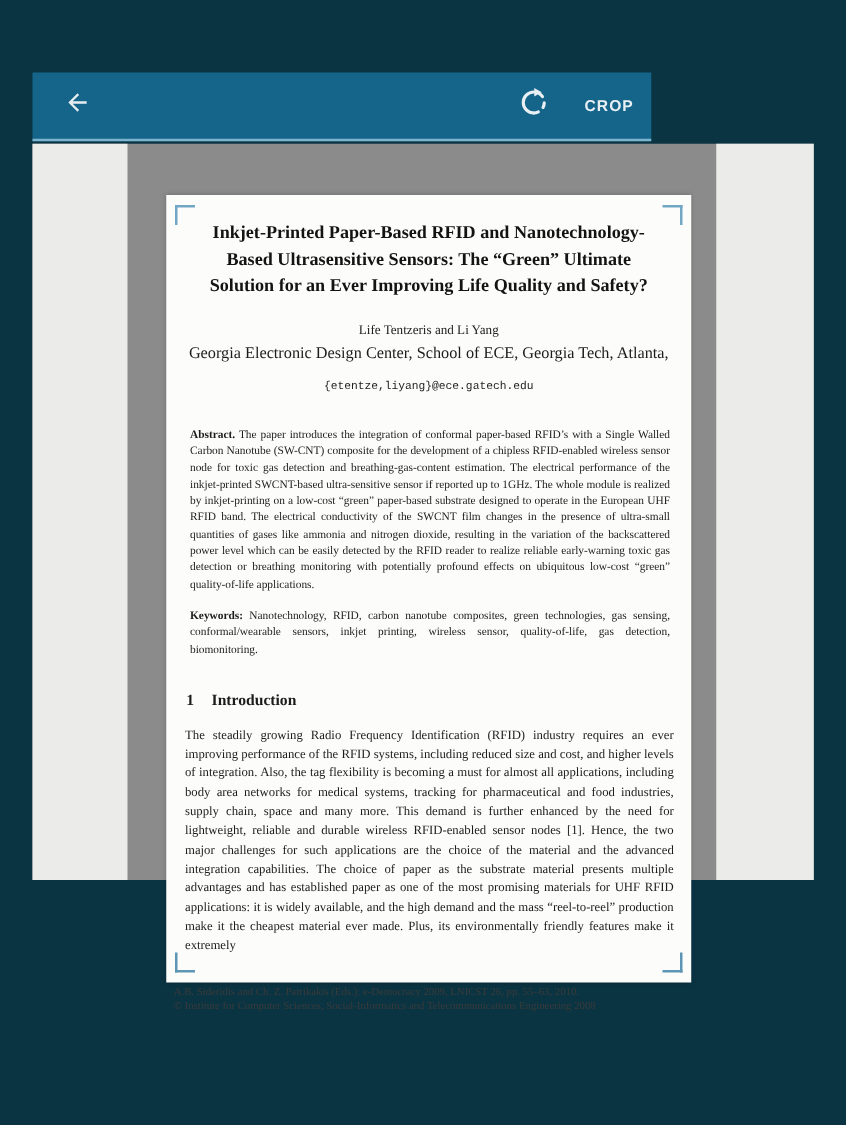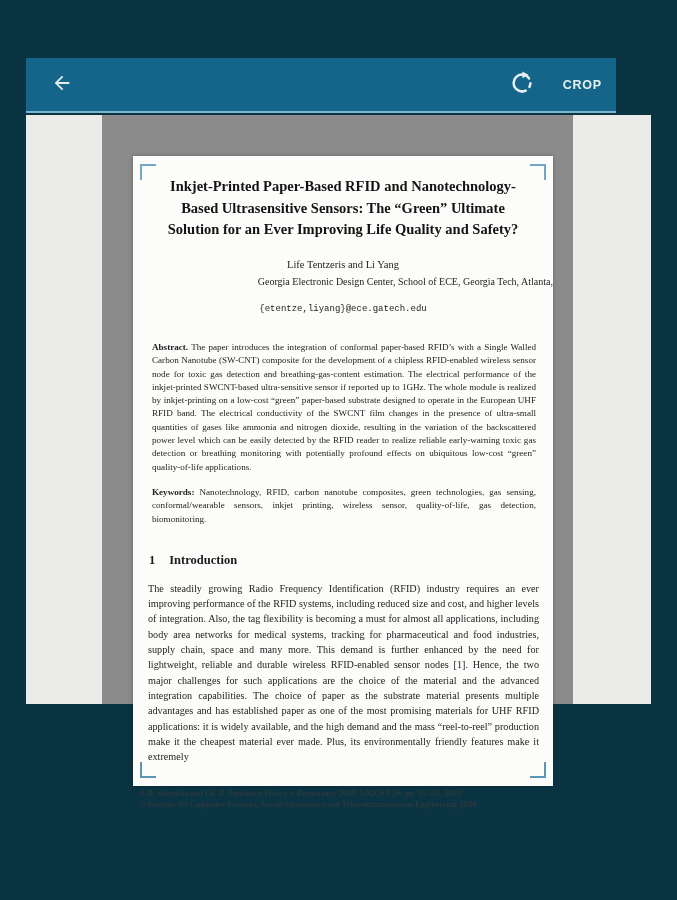--- a/index.html
+++ b/index.html
@@ -8,21 +8,21 @@
     background: #0b3443;
     font-family: "Liberation Sans", sans-serif;
     position: relative;
     overflow: hidden;
   }
 
   
   .toolbar {
     position: absolute;
     left: 26px; top: 58px;
-    width: 590px; height: 55px;
+    width: 495px; height: 55px;
     background: #15658b;
     border-bottom: 2px solid #7db3cd;
     display: flex;
     align-items: center;
     text-align: center;
   }
   .back-btn {
     margin-left: 19px;
     width: 34px; height: 34px;
     display: flex; align-items: center; justify-content: center;
@@ -94,22 +94,22 @@
     font-weight: bold;
     color: #131313;
   }
   .paper-authors {
     margin-top: 18px;
     text-align: center;
     font-size: 10.5px;
   }
   .paper-affil {
     margin-top: 6px;
-    text-align: right;
-    font-size: 10px;
+    text-align: center;
+    font-size: 13px;
     line-height: 11.5px;
   }
   .paper-email {
     margin-top: 17px;
     text-align: center;
     font-family: "Liberation Mono", monospace;
     font-size: 9px;
   }
   .paper-abstract {
     margin: 27px 17px 0 19px;

